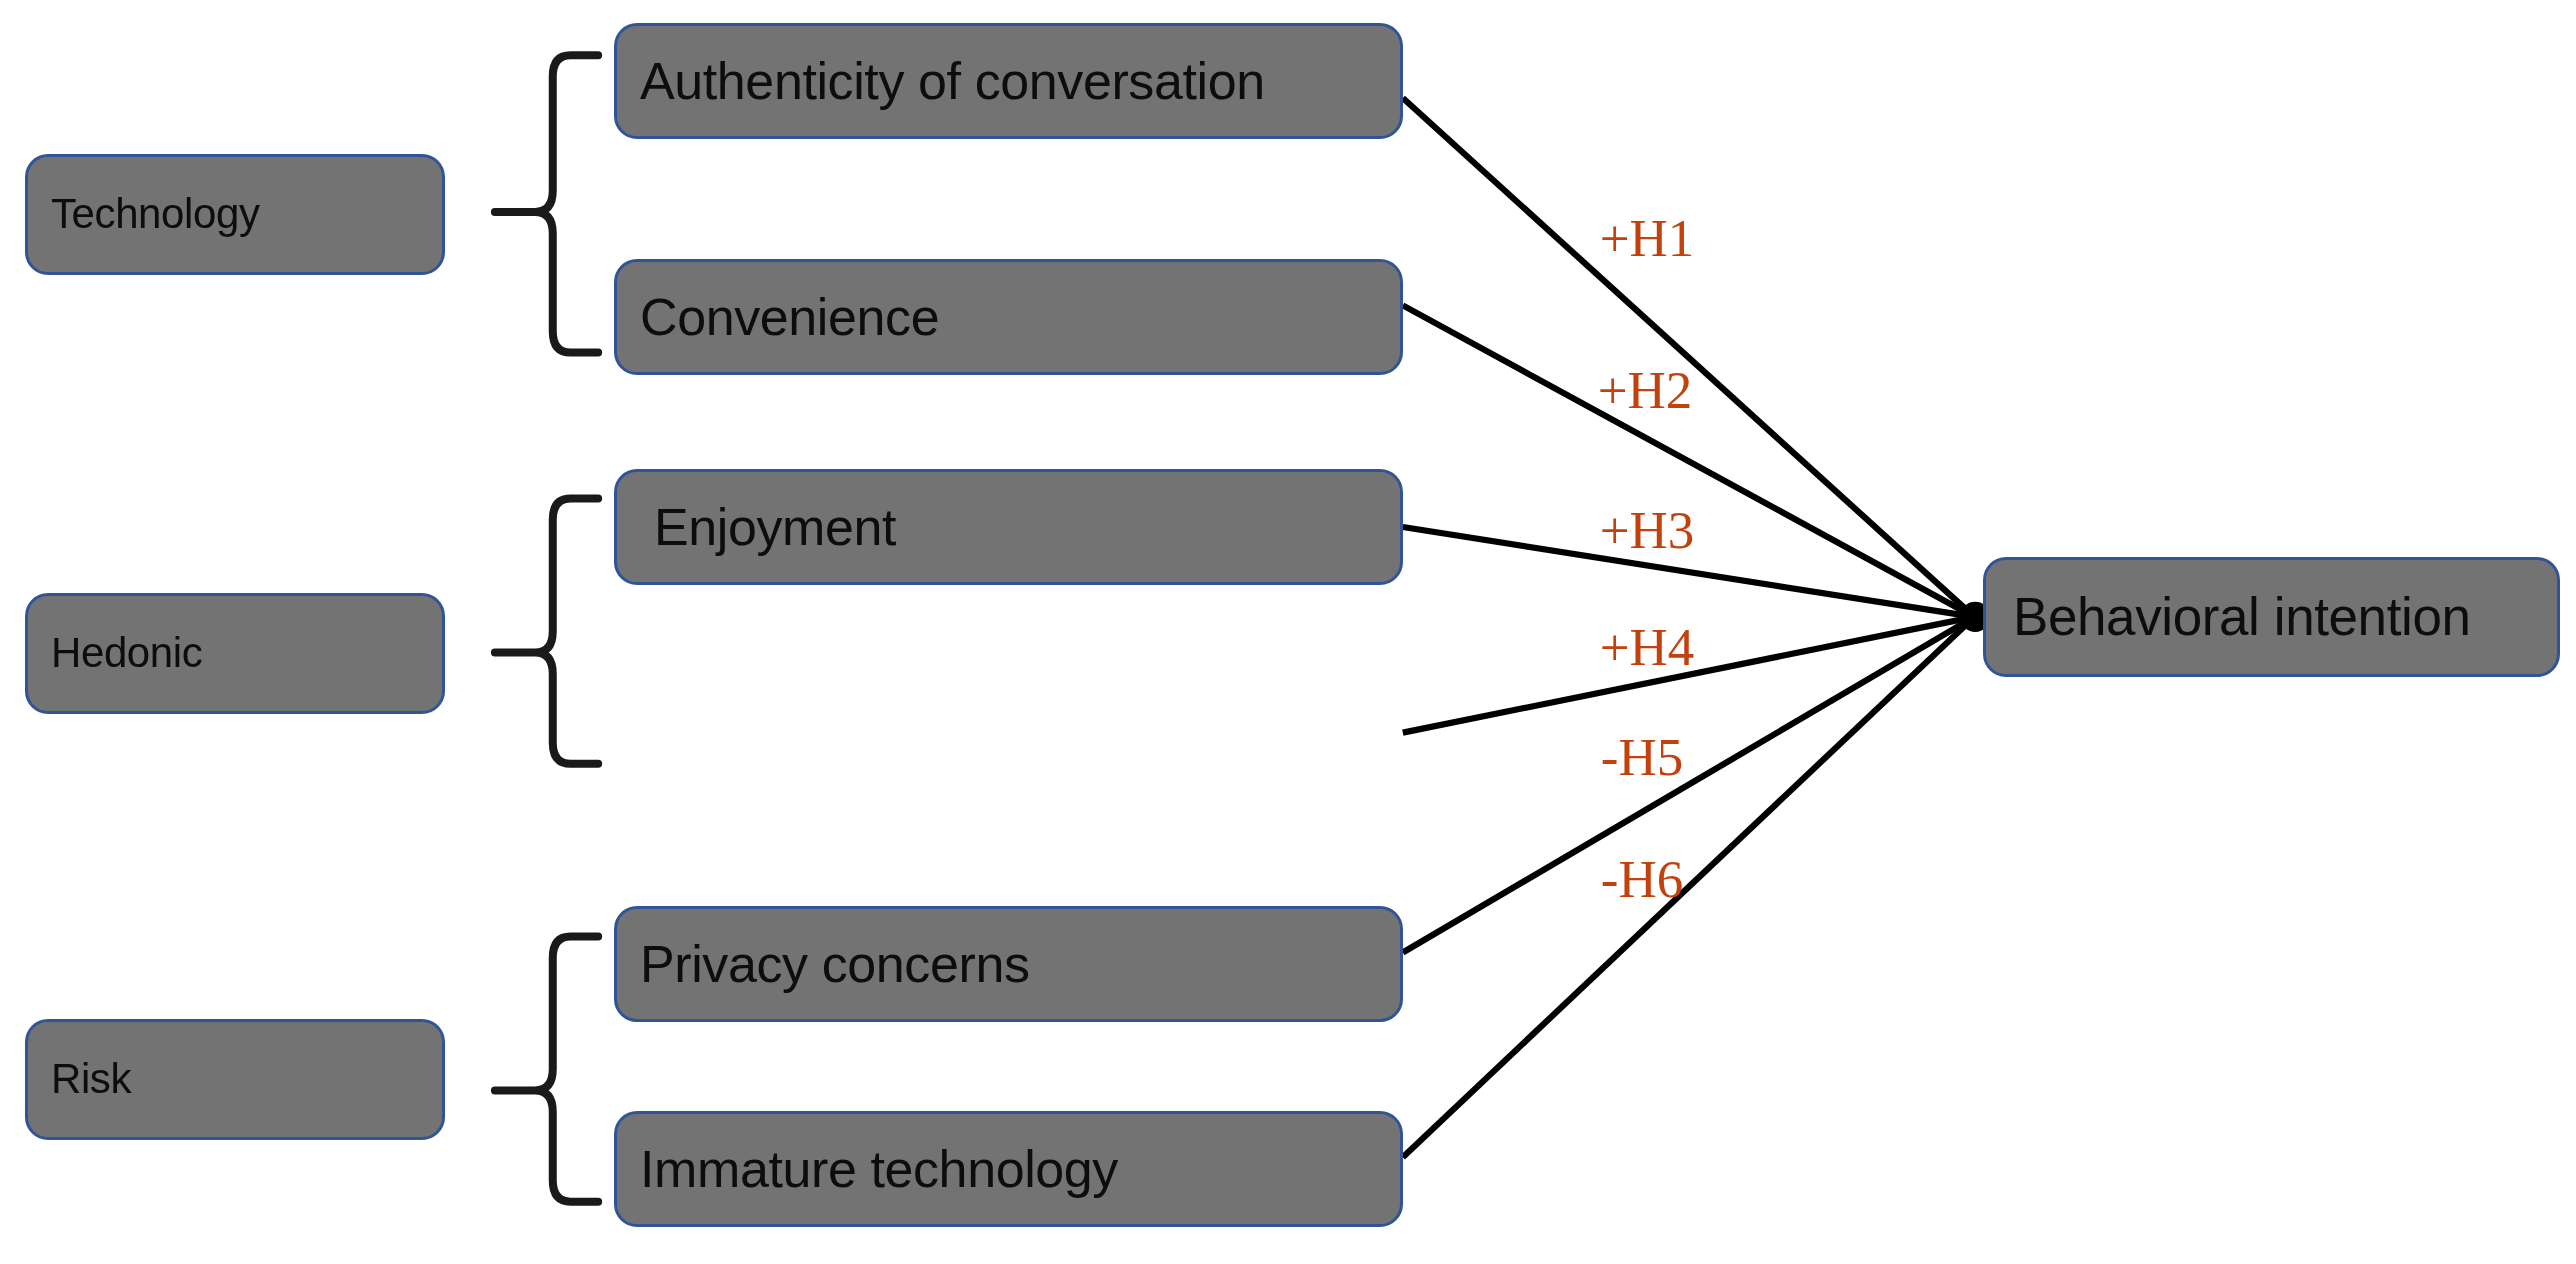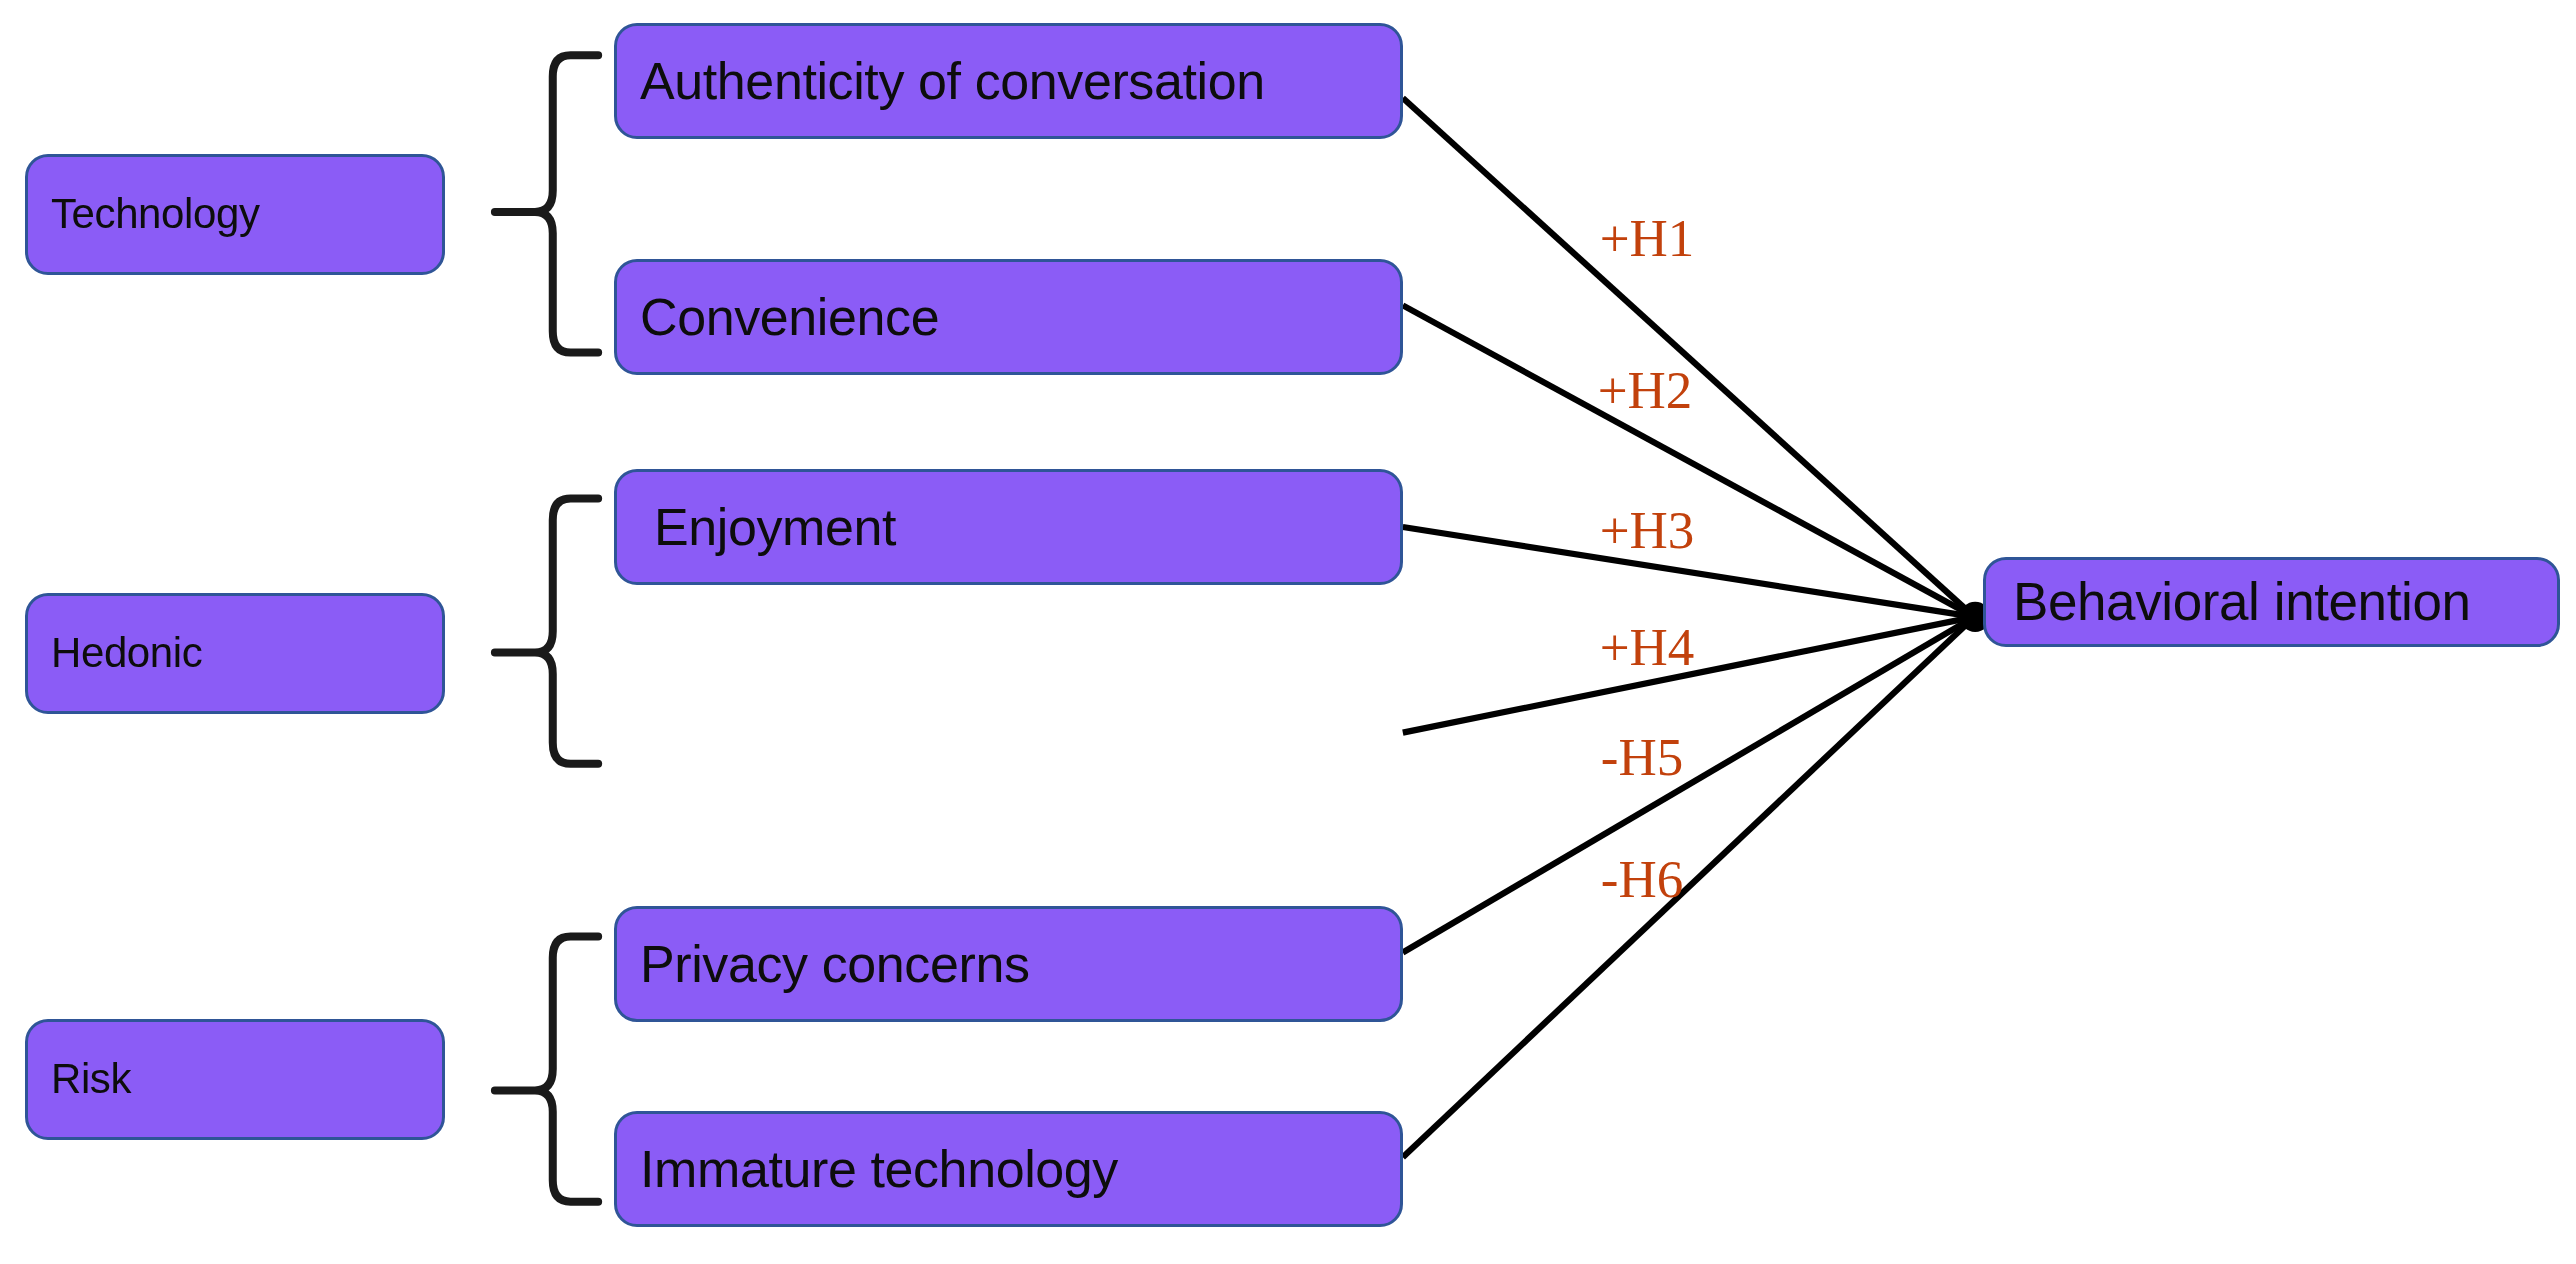--- a/index.html
+++ b/index.html
@@ -12,21 +12,21 @@
     position: relative;
     width: 2576px;
     height: 1265px;
     background: #ffffff;
     overflow: hidden;
     font-family: "Liberation Sans", "DejaVu Sans", sans-serif;
   }
   .node {
     position: absolute;
     box-sizing: border-box;
-    background: #8b5cf6;
+    background: #737373;
     border: 3.6px solid #2F5597;
     border-radius: 23px;
     display: flex;
     align-items: center;
     justify-content: flex-start;
     padding-left: 23px;
     padding-right: 16px;
     white-space: nowrap;
     color: #0d0d0d;
     font-family: "Liberation Sans", "DejaVu Sans", sans-serif;
@@ -133,21 +133,21 @@
 
   <div class="node construct" style="left:614px; top:247px; width:789px; height:116px;margin-top:12px;">Convenience</div>
 
   <div class="node construct" style="left:614px; top:469px; width:789px; height:116px;padding-left:37px;">Enjoyment</div>
 
 
   <div class="node construct" style="left:614px; top:906px; width:789px; height:116px;">Privacy concerns</div>
 
   <div class="node construct" style="left:614px; top:1111px; width:789px; height:116px;">Immature technology</div>
 
-  <div class="node outcome" style="left:1983px; top:557px; width:577px; height:90px;">Behavioral intention</div>
+  <div class="node outcome" style="left:1983px; top:557px; width:577px; height:120px;">Behavioral intention</div>
 
   <div class="hyp-label" style="left:1647px; top:238px;">+H1</div>
 
   <div class="hyp-label" style="left:1645px; top:390px;">+H2</div>
 
   <div class="hyp-label" style="left:1647px; top:530px;">+H3</div>
 
   <div class="hyp-label" style="left:1647px; top:647px;">+H4</div>
 
   <div class="hyp-label" style="left:1642px; top:757px;">-H5</div>

